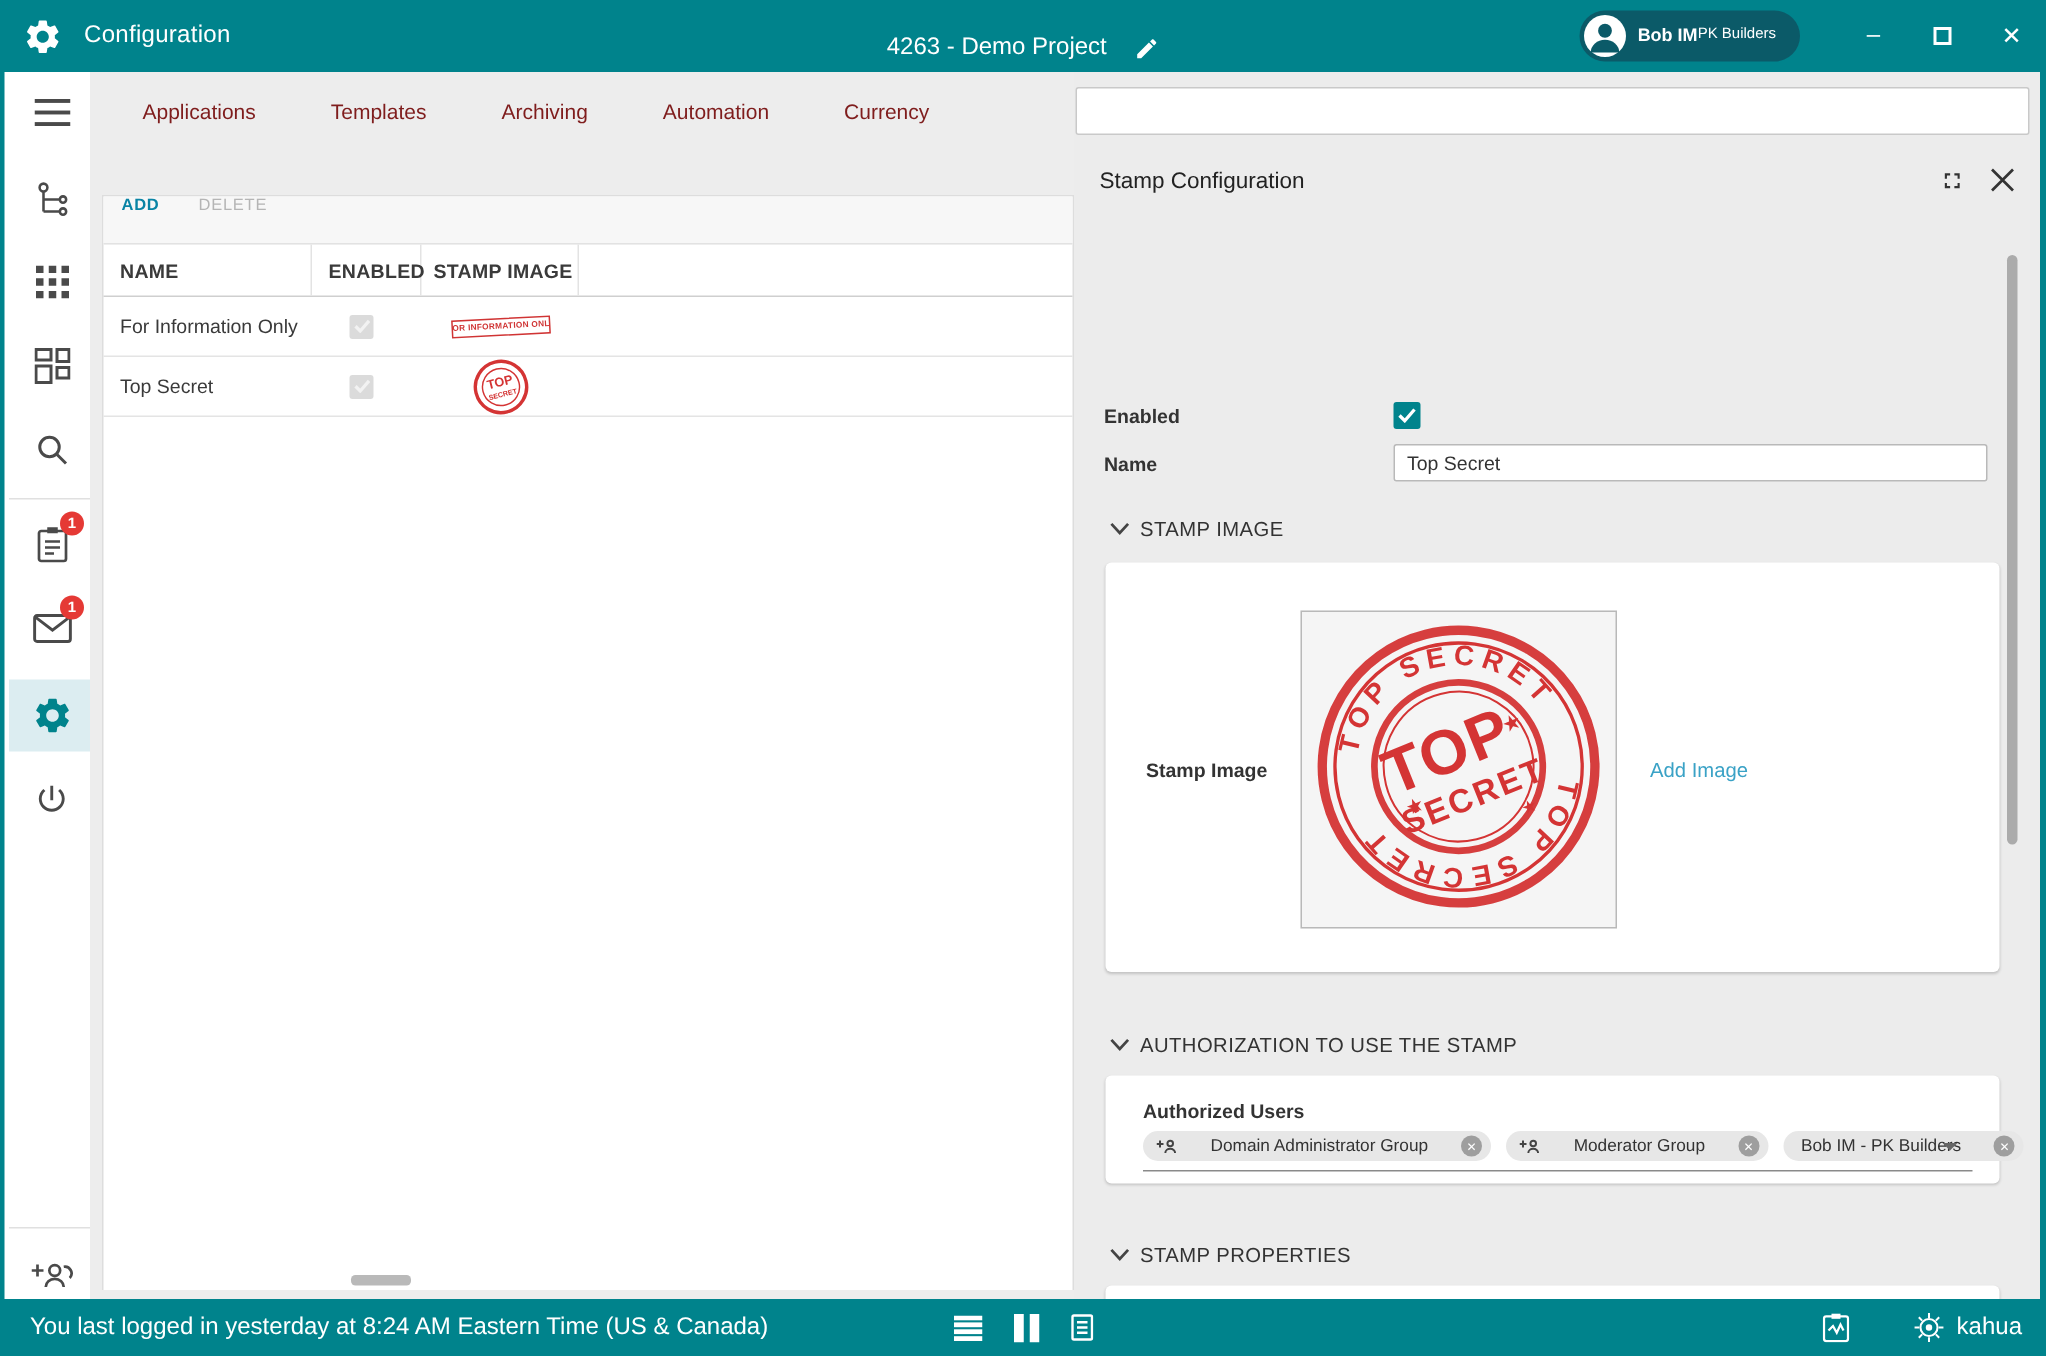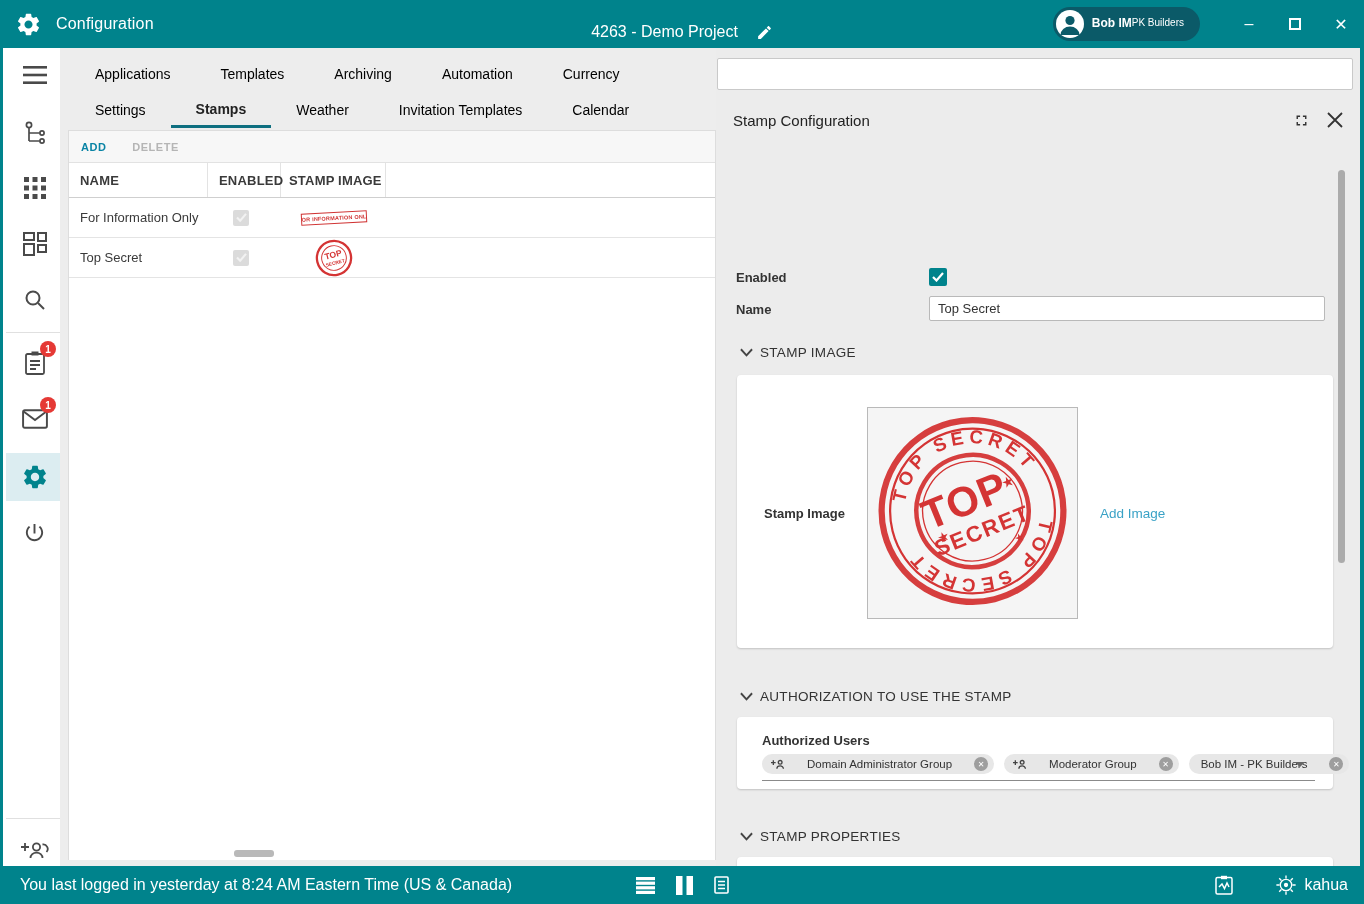--- a/index.html
+++ b/index.html
@@ -25,26 +25,26 @@
   .rail-item { position:absolute; left:3px; width:57px; height:48px; display:flex; align-items:center; justify-content:center; cursor:pointer; }
   .rail-item.active { background:#DCEDF1; }
   .rail-divider { position:absolute; left:3px; width:57px; height:1px; background:#e0e0e0; }
   .badge { position:absolute; top:2px; right:7px; min-width:16px; height:16px; border-radius:8px; background:#E53935; color:#fff; font-size:10px; font-weight:700; display:flex; align-items:center; justify-content:center; padding:0 3px; }
 
   
   .main-left { position:absolute; left:60px; top:48px; width:656px; height:818px; background:#ededed; }
   .tabs-row { position:absolute; left:10px; display:flex; }
   .tabs-row1 { top:8px; }
   .tabs-row2 { top:44px; }
-  .tab { height:36px; display:flex; align-items:center; padding:0 25px; font-size:14px; color:#000000; cursor:pointer; white-space:nowrap; }
+  .tab { height:36px; display:flex; align-items:center; padding:0 25px; font-size:14px; color:#7f1d1d; cursor:pointer; white-space:nowrap; }
   .tab.active { font-weight:700; color:#222; border-bottom:3px solid #0E6F80; }
   .left-panel { position:absolute; left:8px; top:82px; width:648px; height:730px; background:#fff; border:1px solid #ddd; border-bottom:none; }
-  .grid-toolbar { height:32px; background:#f7f7f7; border-bottom:1px solid #e2e2e2; display:flex; align-items:center; gap:26px; padding-left:12px; }
+  .grid-toolbar { height:32px; background:#f7f7f7; border-bottom:1px solid #e2e2e2; display:flex; gap:26px; padding-left:12px; }
   .tb-add { font-size:11px; font-weight:700; letter-spacing:.5px; color:#0A84A5; cursor:pointer; }
-  .tb-delete { font-size:11px; font-weight:700; letter-spacing:.5px; color:#b5b5b5; cursor:default; }
+  .tb-delete { font-size:11px; font-weight:400; letter-spacing:.5px; color:#b5b5b5; cursor:default; }
   .grid-head { height:35px; display:flex; border-bottom:1px solid #cfcfcf; align-items:stretch; }
   .gh-cell { display:flex; align-items:center; font-size:13px; font-weight:700; color:#3a3a3a; padding-left:11px; border-right:1px solid #e3e3e3; letter-spacing:.2px; }
   .grid-row { height:40px; display:flex; border-bottom:1px solid #e4e4e4; align-items:stretch; cursor:pointer; }
   .gr-cell { display:flex; align-items:center; padding-left:11px; font-size:13px; color:#3a3a3a; }
   .c-name { width:139px; } .c-enabled { width:73px; justify-content:flex-start; } .c-img { width:105px; justify-content:center; padding-left:0; } .c-rest { flex:1; border-right:none; }
   .cb-grey { width:16px; height:16px; background:#DBDBDB; border-radius:2px; display:flex; align-items:center; justify-content:center; margin-left:14px; }
   .cb-teal { width:18px; height:18px; background:#00838C; border-radius:2px; display:flex; align-items:center; justify-content:center; cursor:pointer; }
   .draft-stamp { border:1px solid #CF2B2B; padding:1px; transform:rotate(-1deg); }
   .draft-stamp-in { border:1px solid #CF2B2B; padding:0 4px; font-family:"DejaVu Serif", serif; font-weight:700; font-size:12px; letter-spacing:2px; color:#CF2B2B; line-height:14px; }
   .fio-stamp { border:1px solid #D03434; width:66px; height:12px; transform:rotate(-3deg); display:flex; align-items:center; justify-content:center; overflow:hidden; }
@@ -218,27 +218,20 @@
 </div>
 
 <div class="main-left">
   <div class="tabs-row tabs-row1">
     <div class="tab">Applications</div>
     <div class="tab">Templates</div>
     <div class="tab">Archiving</div>
     <div class="tab">Automation</div>
     <div class="tab">Currency</div>
   </div>
-  <div class="tabs-row tabs-row2">
-    <div class="tab">Settings</div>
-    <div class="tab active">Stamps</div>
-    <div class="tab">Weather</div>
-    <div class="tab">Invitation Templates</div>
-    <div class="tab">Calendar</div>
-  </div>
 
   <div class="left-panel">
     <div class="grid-toolbar">
       <span class="tb-add">ADD</span>
       <span class="tb-delete">DELETE</span>
     </div>
     <div class="grid-head">
       <div class="gh-cell c-name">NAME</div>
       <div class="gh-cell c-enabled">ENABLED</div>
       <div class="gh-cell c-img" style="padding-left:8px;justify-content:flex-start;">STAMP IMAGE</div>

